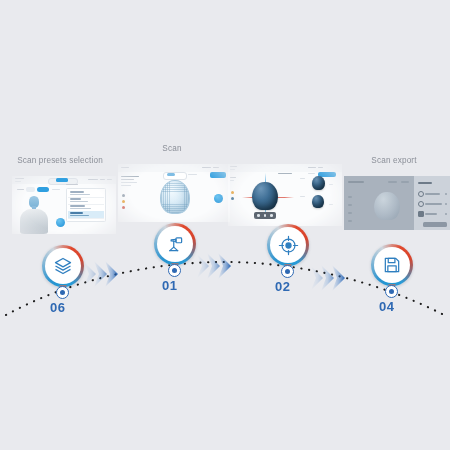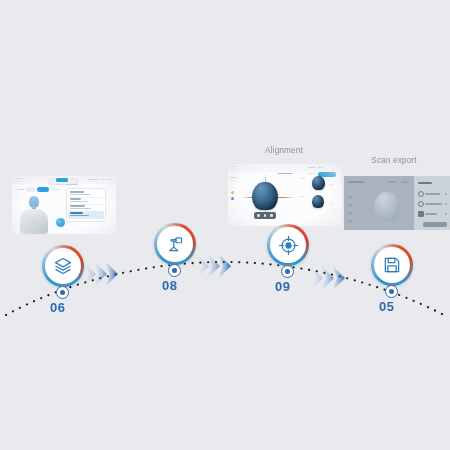--- a/index.html
+++ b/index.html
@@ -111,20 +111,21 @@
   .node i{display:block;width:5.4px;height:5.4px;border-radius:50%;background:#2f69b3;}
 
   .step-num{position:absolute;font-size:13px;font-weight:bold;color:#2f69b3;letter-spacing:.4px;}
 </style>
 </head>
 <body>
 
 <div class="stage">
 
   <div class="panel" style="left:4px;top:156px;width:112px;height:82px;">
+    <div class="panel-title" style="top:0;">Scan presets selection</div>
 
     <div class="shot soft" style="left:8px;top:20px;width:104px;height:58px;">
       <div class="topbar" style="height:8px;background:#f4f6f8;"></div>
       <div class="tb-line" style="left:3px;top:2px;width:9px;"></div>
       <div class="tb-line" style="left:3px;top:5px;width:6px;background:#dde2e8;"></div>
       <div class="pill" style="left:36px;top:1.6px;width:28px;"></div>
       <div class="tb-blue" style="left:44px;top:2.2px;width:12px;height:3.4px;"></div>
       <div class="tb-line" style="left:76px;top:3px;width:10px;"></div>
       <div class="tb-line" style="left:88px;top:3px;width:5px;"></div>
       <div class="tb-line" style="left:95px;top:3px;width:5px;"></div>
@@ -157,23 +158,49 @@
             <div class="lr-a" style="width:13px;background:#4a7ea8;"></div>
             <div class="lr-b" style="width:19px;background:#7aa7c6;"></div>
           </div>
       </div>
       <div class="tb-line" style="left:54px;top:8px;width:12px;"></div>
 
       <div class="fab" style="left:44px;top:42px;width:9px;height:9px;"></div>
     </div>
   </div>
 
+  <div class="panel" style="left:112px;top:144px;width:120px;height:86px;">
+    <div class="panel-title" style="top:0;">Scan</div>
+
+    <div class="shot soft" style="left:6px;top:20px;width:112px;height:58px;">
+      <div class="topbar" style="height:8px;background:#f5f7f9;"></div>
+      <div class="tb-line" style="left:3px;top:2.5px;width:8px;"></div>
+      <div class="pill" style="left:45px;top:8px;width:22px;height:5.5px;background:#fff;"></div>
+      <div class="tb-blue" style="left:49px;top:9.4px;width:8px;height:2.6px;background:#7fbde4;"></div>
+      <div class="tb-line" style="left:70px;top:10px;width:9px;background:#dde2e8;"></div>
+      <div class="tb-line" style="left:84px;top:2.5px;width:9px;"></div>
+      <div class="tb-line" style="left:95px;top:2.5px;width:6px;"></div>
+      <div class="chip" style="left:92px;top:8px;width:16px;height:5.5px;border-radius:2px;background:#2f9fe0;"></div>
+
+      <div class="tb-line" style="left:3px;top:12px;width:18px;background:#aab5c0;"></div>
+      <div class="tb-line" style="left:3px;top:15px;width:13px;"></div>
+      <div class="tb-line" style="left:3px;top:18px;width:16px;background:#dde2e8;"></div>
+      <div class="tb-line" style="left:3px;top:21px;width:10px;background:#dde2e8;"></div>
+
+      <div class="dot-ic" style="left:4px;top:30px;background:#9aa6b2;"></div>
+      <div class="dot-ic" style="left:4px;top:36px;background:#e8a33c;"></div>
+      <div class="dot-ic" style="left:4px;top:42px;background:#d0574a;"></div>
+
+      <div class="mesh" style="left:42px;top:16px;width:28px;height:32px;"></div>
+
+      <div class="fab" style="left:96px;top:30px;width:9px;height:9px;"></div>
+    </div>
+  </div>
 
   <div class="panel" style="left:224px;top:146px;width:120px;height:86px;">
-    <div class="panel-title" style="top:0;">Alignment</div>
 
     <div class="shot soft" style="left:4px;top:18px;width:114px;height:62px;">
       <div class="topbar" style="height:8px;background:#f5f7f9;"></div>
       <div class="tb-line" style="left:2px;top:2px;width:7px;"></div>
       <div class="tb-line" style="left:2px;top:5px;width:5px;background:#dde2e8;"></div>
       <div class="tb-line" style="left:50px;top:9px;width:14px;background:#aab5c0;"></div>
       <div class="tb-line" style="left:80px;top:2.5px;width:8px;"></div>
       <div class="tb-line" style="left:90px;top:2.5px;width:5px;"></div>
       <div class="chip" style="left:90px;top:7.5px;width:18px;height:5.5px;border-radius:2px;background:#2f9fe0;"></div>
       <div class="tb-line" style="left:80px;top:9px;width:7px;background:#dde2e8;"></div>
@@ -295,51 +322,51 @@
           <path d="M5.5 19 L10 15 L14.5 19"></path>
           <path d="M5.5 19 L14.5 19"></path>
         </g>
       </svg>
     </div>
     <div class="tail"></div>
   </div>
   <div class="node" style="left:168px;top:264px;">
       <i></i>
     </div>
-  <div class="step-num" style="left:162px;top:278px;">08</div>
+  <div class="step-num" style="left:162px;top:278px;">01</div>
 
   <div class="badge" style="left:267px;top:224px;">
     <div class="ring"></div>
     <div class="inner">
       <svg width="21" height="21" viewBox="0 0 24 24">
         <g fill="none" stroke="#2f7fc0" stroke-width="1.4">
           <circle cx="12" cy="12" r="7.4"></circle>
           <circle cx="12" cy="12" r="3.6" fill="#2f7fc0" stroke="none"></circle>
           <path d="M12 1.6 L12 6.2 M12 17.8 L12 22.4 M1.6 12 L6.2 12 M17.8 12 L22.4 12" stroke-linecap="round"></path>
         </g>
       </svg>
     </div>
     <div class="tail"></div>
   </div>
   <div class="node" style="left:281px;top:265px;">
       <i></i>
     </div>
-  <div class="step-num" style="left:275px;top:279px;">09</div>
+  <div class="step-num" style="left:275px;top:279px;">02</div>
 
   <div class="badge" style="left:371px;top:244px;">
     <div class="ring"></div>
     <div class="inner">
       <svg width="20" height="20" viewBox="0 0 24 24">
         <g fill="none" stroke="#2f7fc0" stroke-width="1.5" stroke-linejoin="round">
           <path d="M4 4 H16.5 L20 7.5 V20 H4 Z"></path>
           <rect x="7.5" y="4" width="8" height="5.2"></rect>
           <rect x="7" y="13" width="10" height="7"></rect>
         </g>
       </svg>
     </div>
     <div class="tail"></div>
   </div>
   <div class="node" style="left:385px;top:285px;">
       <i></i>
     </div>
-  <div class="step-num" style="left:379px;top:299px;">05</div>
+  <div class="step-num" style="left:379px;top:299px;">04</div>
 
 </div>
 
 </body></html>

